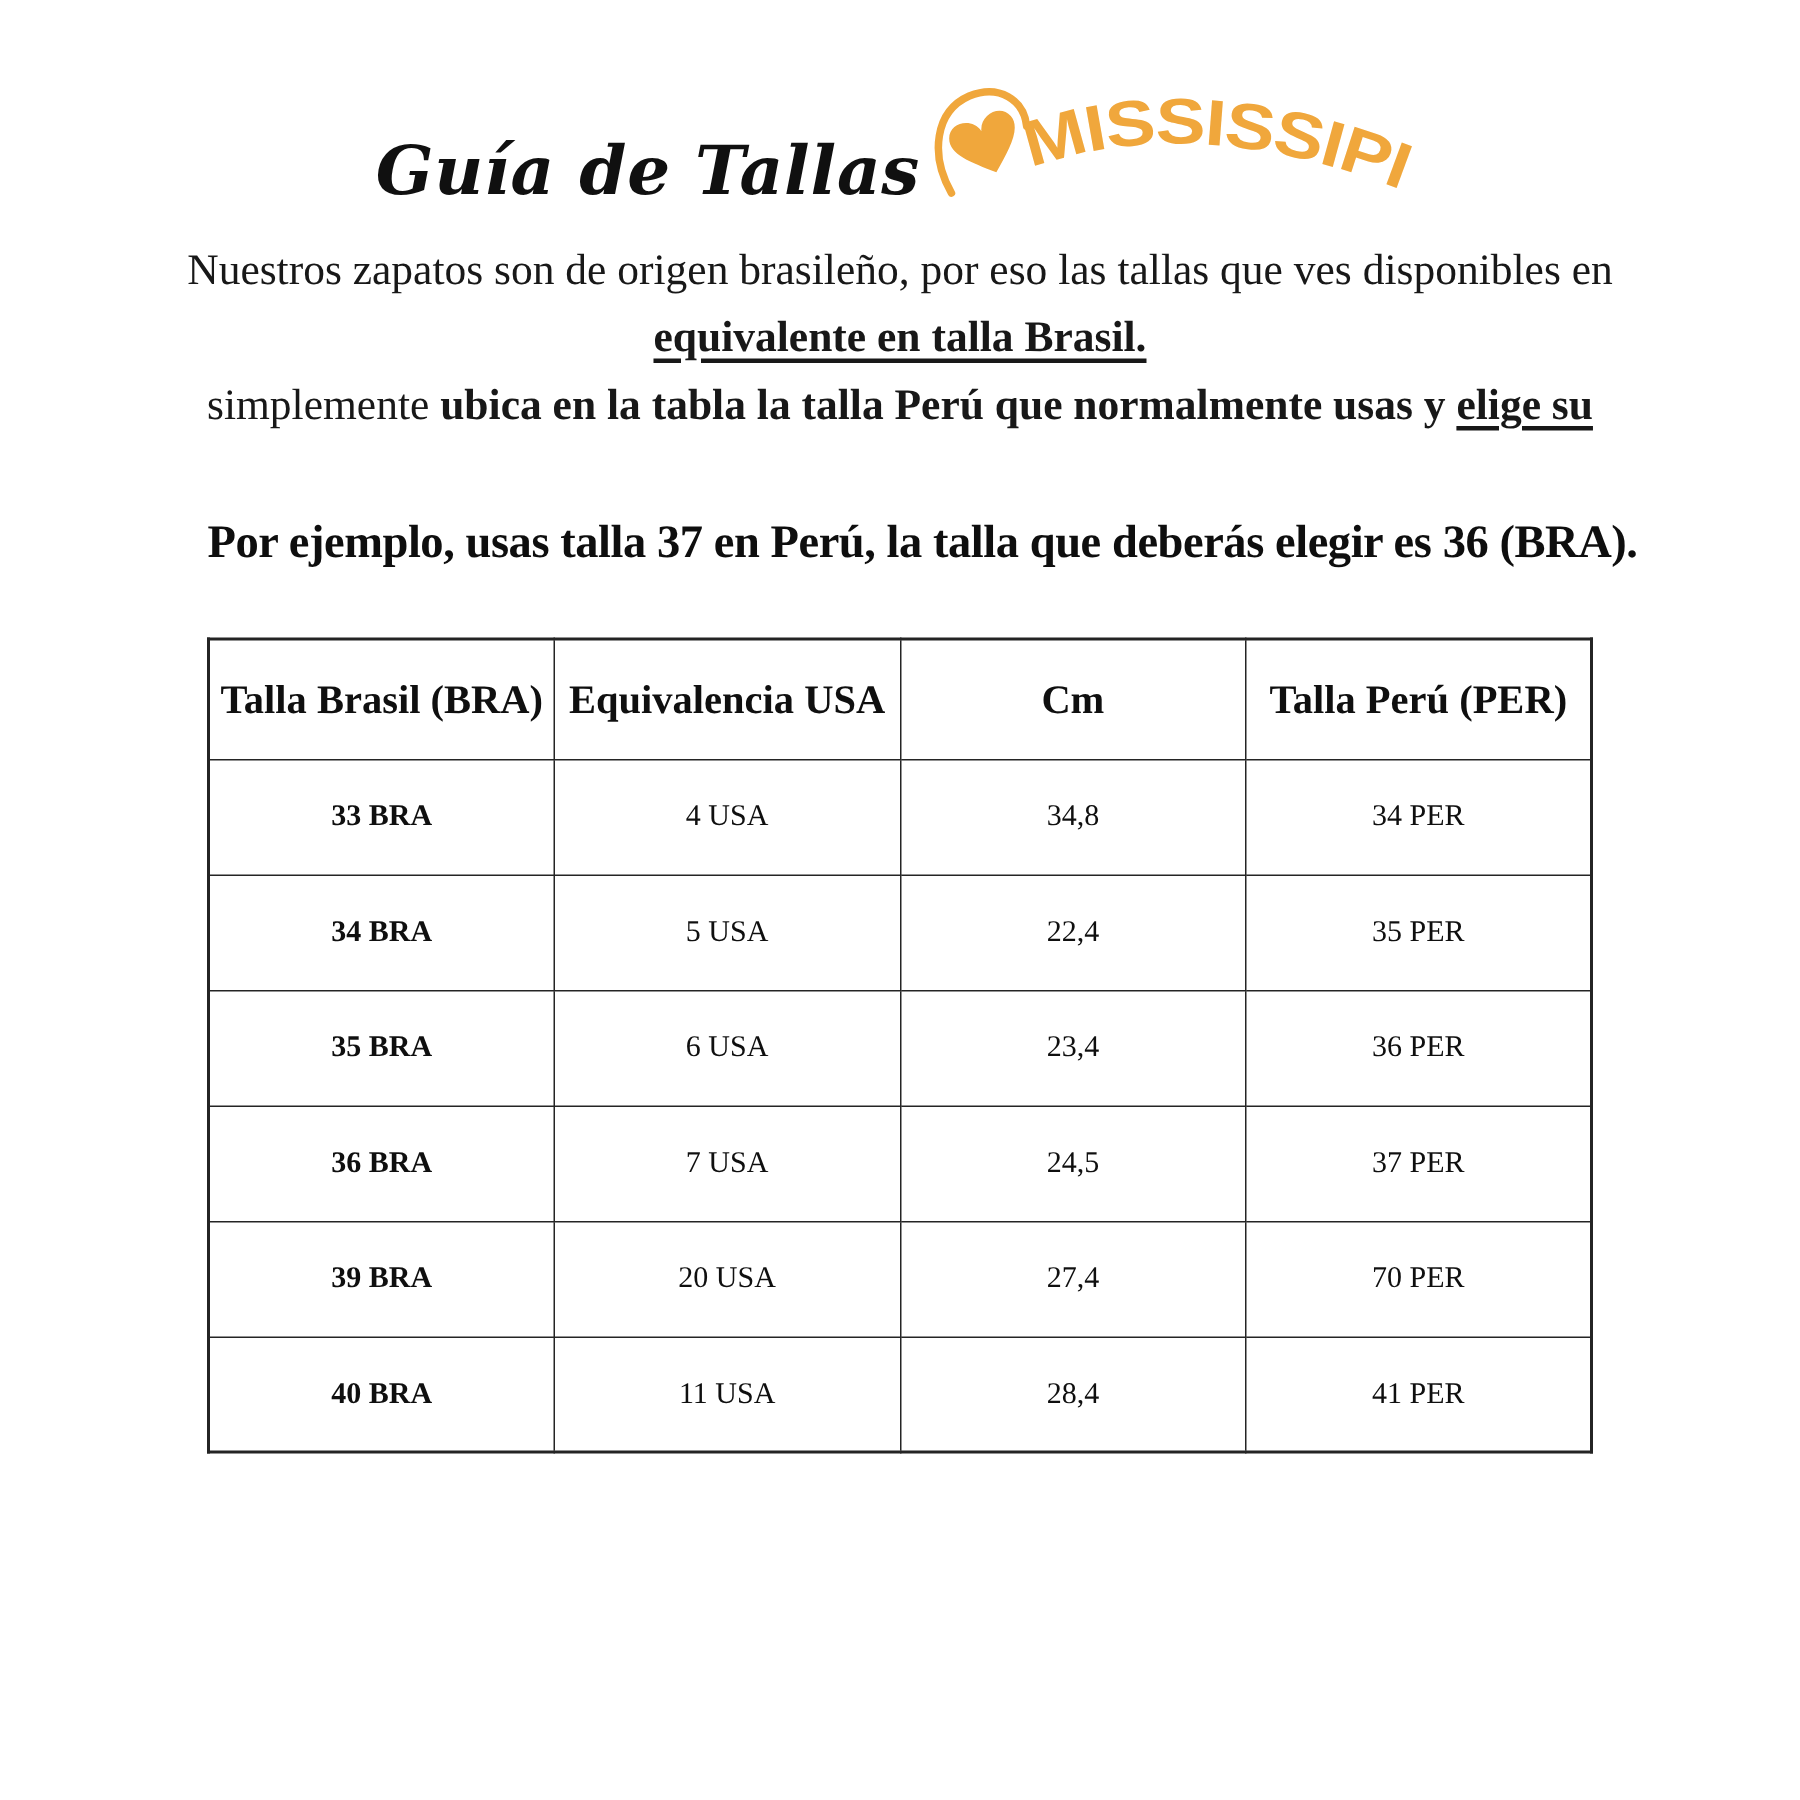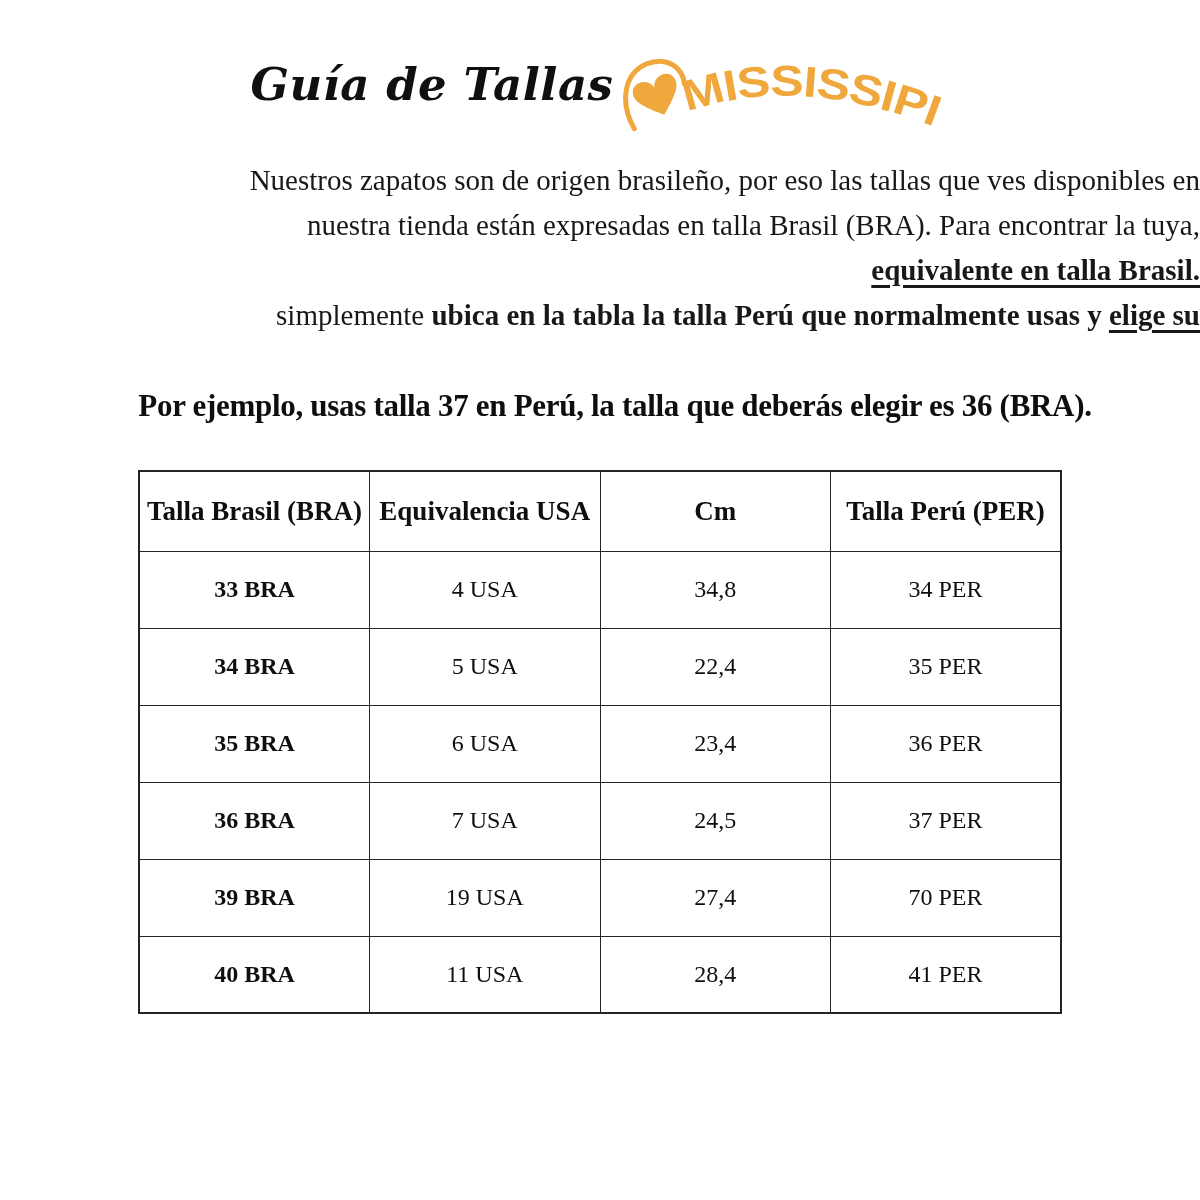--- a/index.html
+++ b/index.html
@@ -8,42 +8,42 @@
     width: 1200px;
     height: 1200px;
     margin: 0 auto;
     font-family: "Liberation Serif", serif;
     color: #161616;
     overflow: hidden;
   }
   .header {
     display: flex;
     justify-content: center;
-    align-items: flex-start;
+    align-items: flex-end;
     gap: 8px;
     padding-top: 58px;
   }
   .title {
     font-family: "DejaVu Serif", serif;
     font-style: italic;
     font-weight: 700;
     font-size: 45px;
     letter-spacing: 0.5px;
     color: #101010;
     white-space: nowrap;
   }
   .logo {
     display: flex;
     align-items: flex-start;
     margin-top: -4px;
   }
   .logo .brand-text-svg { margin-left: -14px; }
   .intro {
     margin-top: 18px;
-    text-align: right;
+    text-align: center;
     font-size: 29px;
     line-height: 45px;
     color: #181818;
   }
   .intro strong { font-weight: 700; }
   .underlined {
     text-decoration: underline;
     text-decoration-thickness: 2.5px;
     text-underline-offset: 5px;
   }
@@ -74,21 +74,21 @@
     color: #0f0f0f;
   }
   table.size-table th {
     height: 80px;
     font-size: 27px;
     font-weight: 700;
     margin-left: 46px;
   }
   table.size-table td {
     height: 77px;
-    font-size: 24px;
+    font-size: 20px;
     font-weight: 400;
   }
   table.size-table td.col-bra { font-weight: 700; }
 </style>
 </head>
 <body>
 
 <div class="page">
 
   <div class="header">
@@ -106,21 +106,20 @@
         <path id="brandArc" d="M 6 58 Q 118 18 262 76" fill="none"></path>
         <text font-family="Liberation Sans, sans-serif" font-weight="700" font-size="43" letter-spacing="-1" fill="#F0A73C">
           <textPath href="#brandArc" textLength="252" lengthAdjust="spacingAndGlyphs">MISSISSIPI</textPath>
         </text>
       </svg>
     </div>
   </div>
 
   <div class="intro">
     <div class="intro-line"><span>Nuestros zapatos son de origen brasileño, por eso las tallas que ves disponibles en</span></div>
-    <div class="intro-line"><span>nuestra tienda están expresadas en talla Brasil (BRA). Para encontrar la tuya,</span></div>
     <div class="intro-line"><strong class="underlined">equivalente en talla Brasil.</strong></div>
     <div class="intro-line"><span>simplemente </span><strong>ubica en la tabla la talla Perú que normalmente usas y </strong><strong class="underlined">elige su</strong></div>
   </div>
 
   <div class="example">Por ejemplo, usas talla 37 en Perú, la talla que deberás elegir es 36 (BRA).</div>
 
   <table class="size-table">
     <thead>
       <tr>
         <th>Talla Brasil (BRA)</th>
@@ -149,21 +148,21 @@
         <td>36 PER</td>
       </tr>
       <tr>
         <td class="col-bra">36 BRA</td>
         <td>7 USA</td>
         <td>24,5</td>
         <td>37 PER</td>
       </tr>
       <tr>
         <td class="col-bra">39 BRA</td>
-        <td>19 USA</td>
+        <td>20 USA</td>
         <td>27,4</td>
         <td>70 PER</td>
       </tr>
       <tr>
         <td class="col-bra">40 BRA</td>
         <td>11 USA</td>
         <td>28,4</td>
         <td>41 PER</td>
       </tr>
     </tbody>

